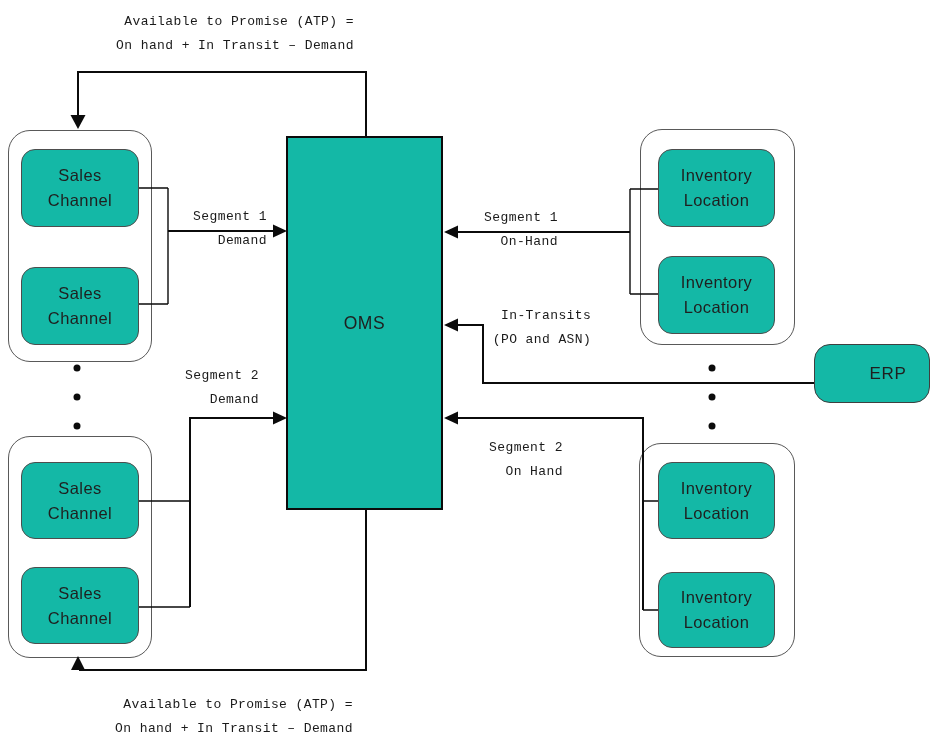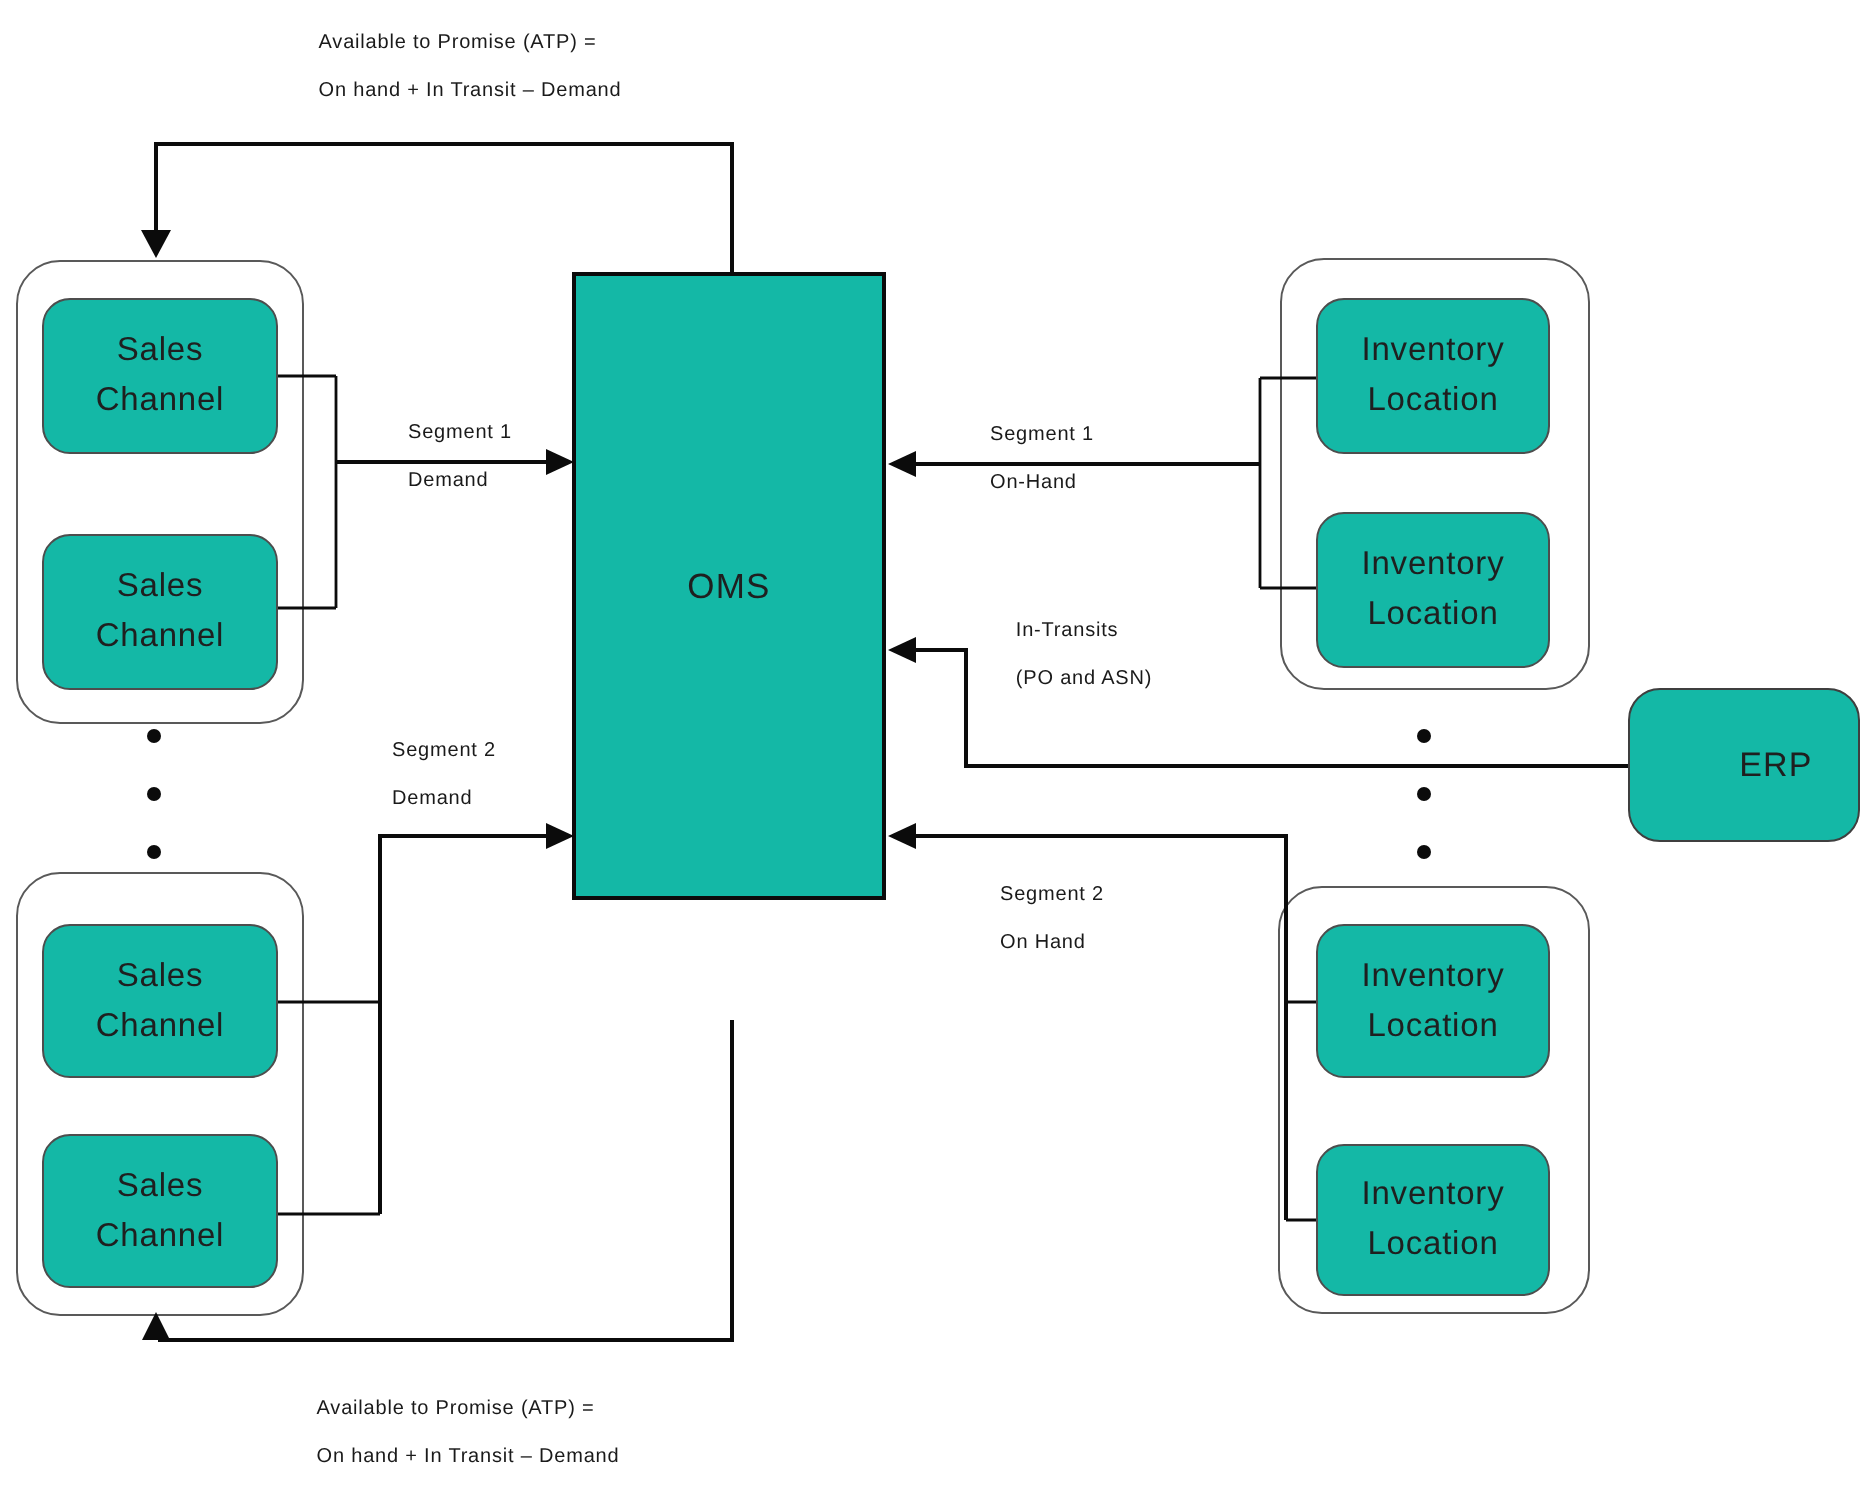--- a/index.html
+++ b/index.html
@@ -43,26 +43,27 @@
   }
   .node.erp {
     border: 1.5px solid #3f3f3f;
     border-radius: 16px;
     font-size: 17px;
     letter-spacing: 0.6px;
   }
   .flow-label {
     position: absolute;
     transform: translateX(-50%);
-    text-align: left;
+    text-align: right;
     white-space: pre-line;
-    font-size: 10px;
+    font-size: 13px;
     line-height: 24px;
     letter-spacing: 0.4px;
     color: #1a1a1a;
+    font-family: Liberation Mono, monospace;
   }
   svg.wires {
     position: absolute;
     left: 0; top: 0;
     width: 936px; height: 753px;
     pointer-events: none;
   }
   svg.wires path { fill: none; stroke: #0b0b0b; }
   svg.wires path.thick { stroke-width: 2px; }
   svg.wires path.thin { stroke-width: 1.4px; }
@@ -106,25 +107,25 @@
   <div class="group" style="left:639px; top:443px; width:156px; height:214px;"></div>
   <div class="node" style="left:658px; top:462px; width:117px; height:77px;">
     <span>Inventory
 Location</span>
   </div>
   <div class="node" style="left:658px; top:572px; width:117px; height:76px;">
     <span>Inventory
 Location</span>
   </div>
 
-  <div class="node oms" style="left:286px; top:136px; width:157px; height:314px;">
+  <div class="node oms" style="left:286px; top:136px; width:157px; height:374px;">
     <span>OMS</span>
   </div>
 
-  <div class="node erp" style="left:814px; top:344px; width:116px; height:77px;padding-left:32px;">
+  <div class="node erp" style="left:814px; top:344px; width:116px; height:59px;padding-left:32px;">
     <span>ERP</span>
   </div>
 
   <div class="flow-label" style="left:235px; top:10px;">Available to Promise (ATP) =
 On hand + In Transit – Demand</div>
   <div class="flow-label" style="left:234px; top:693px;">Available to Promise (ATP) =
 On hand + In Transit – Demand</div>
   <div class="flow-label" style="left:230px; top:205px;">Segment 1
 Demand</div>
   <div class="flow-label" style="left:521px; top:206px;">Segment 1

